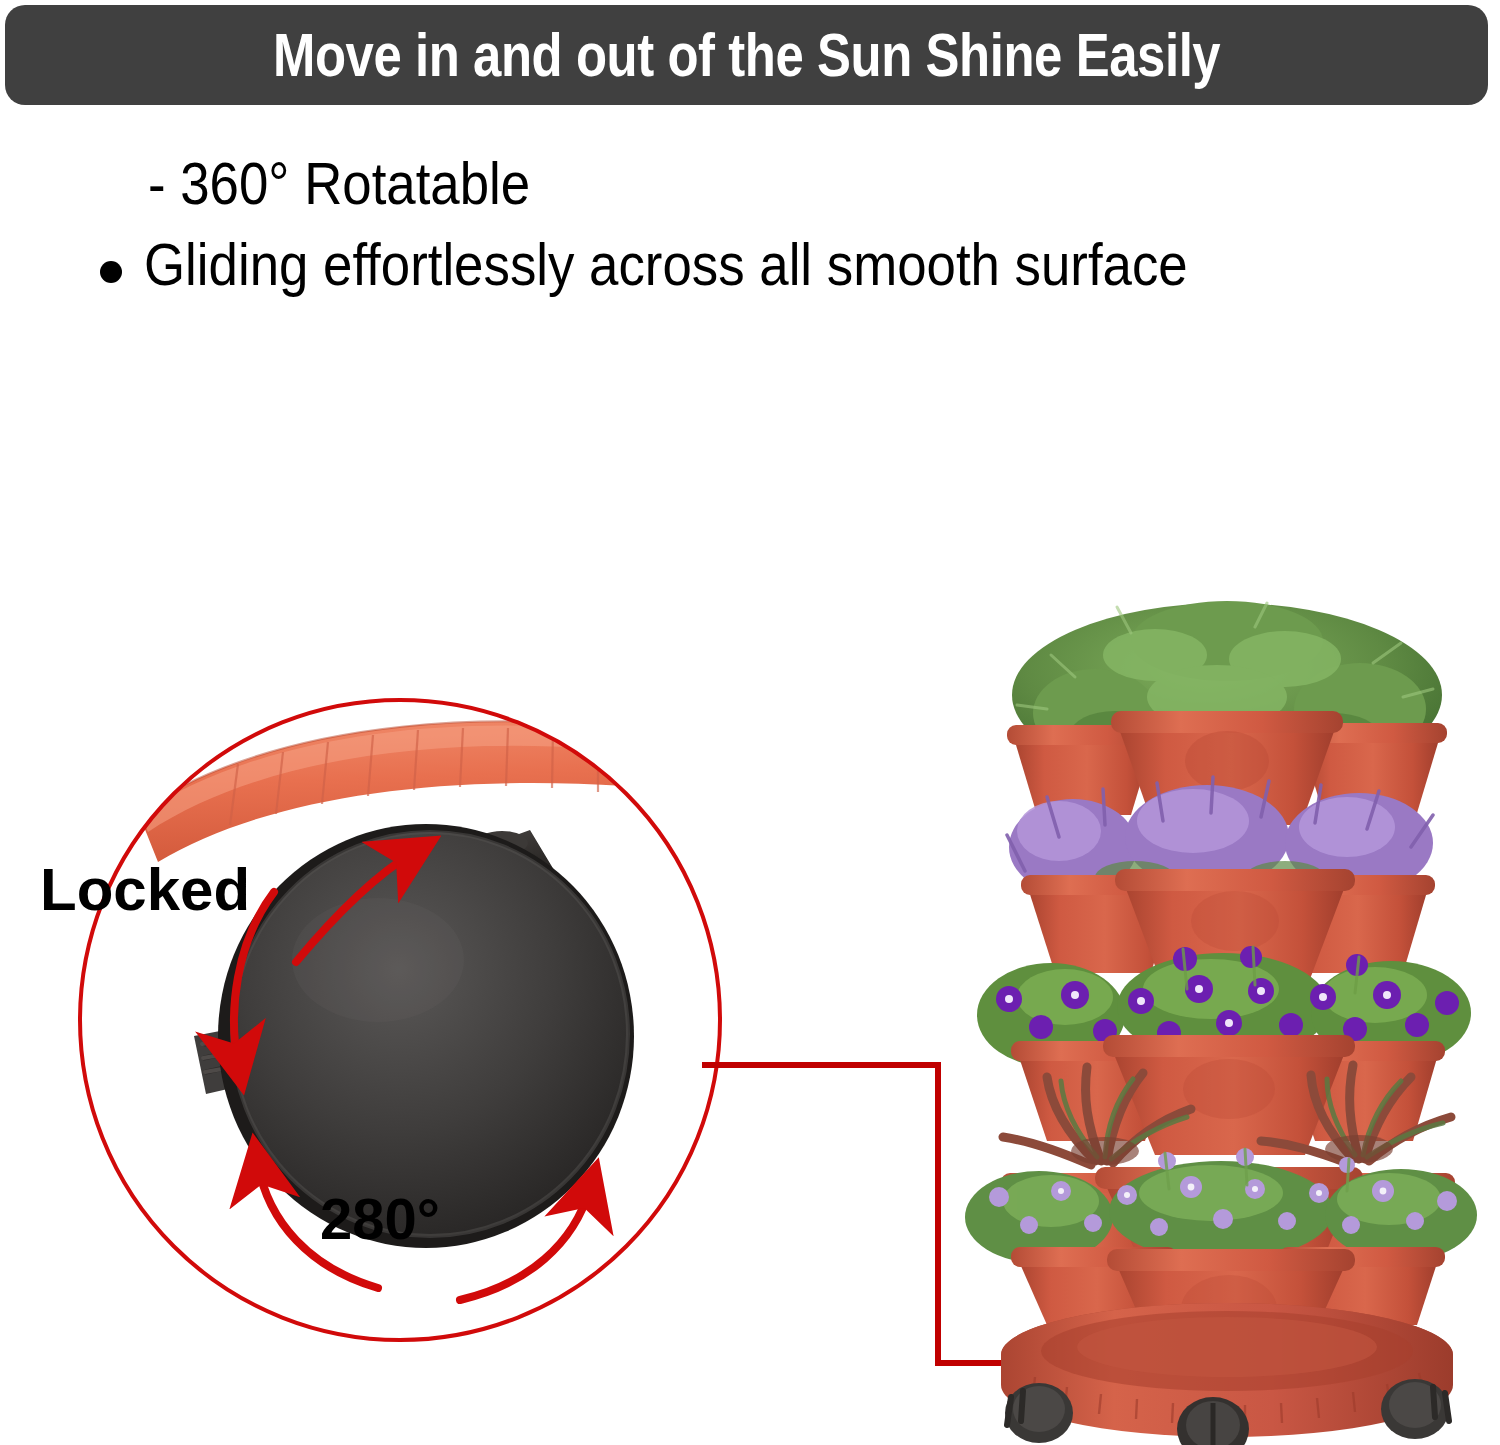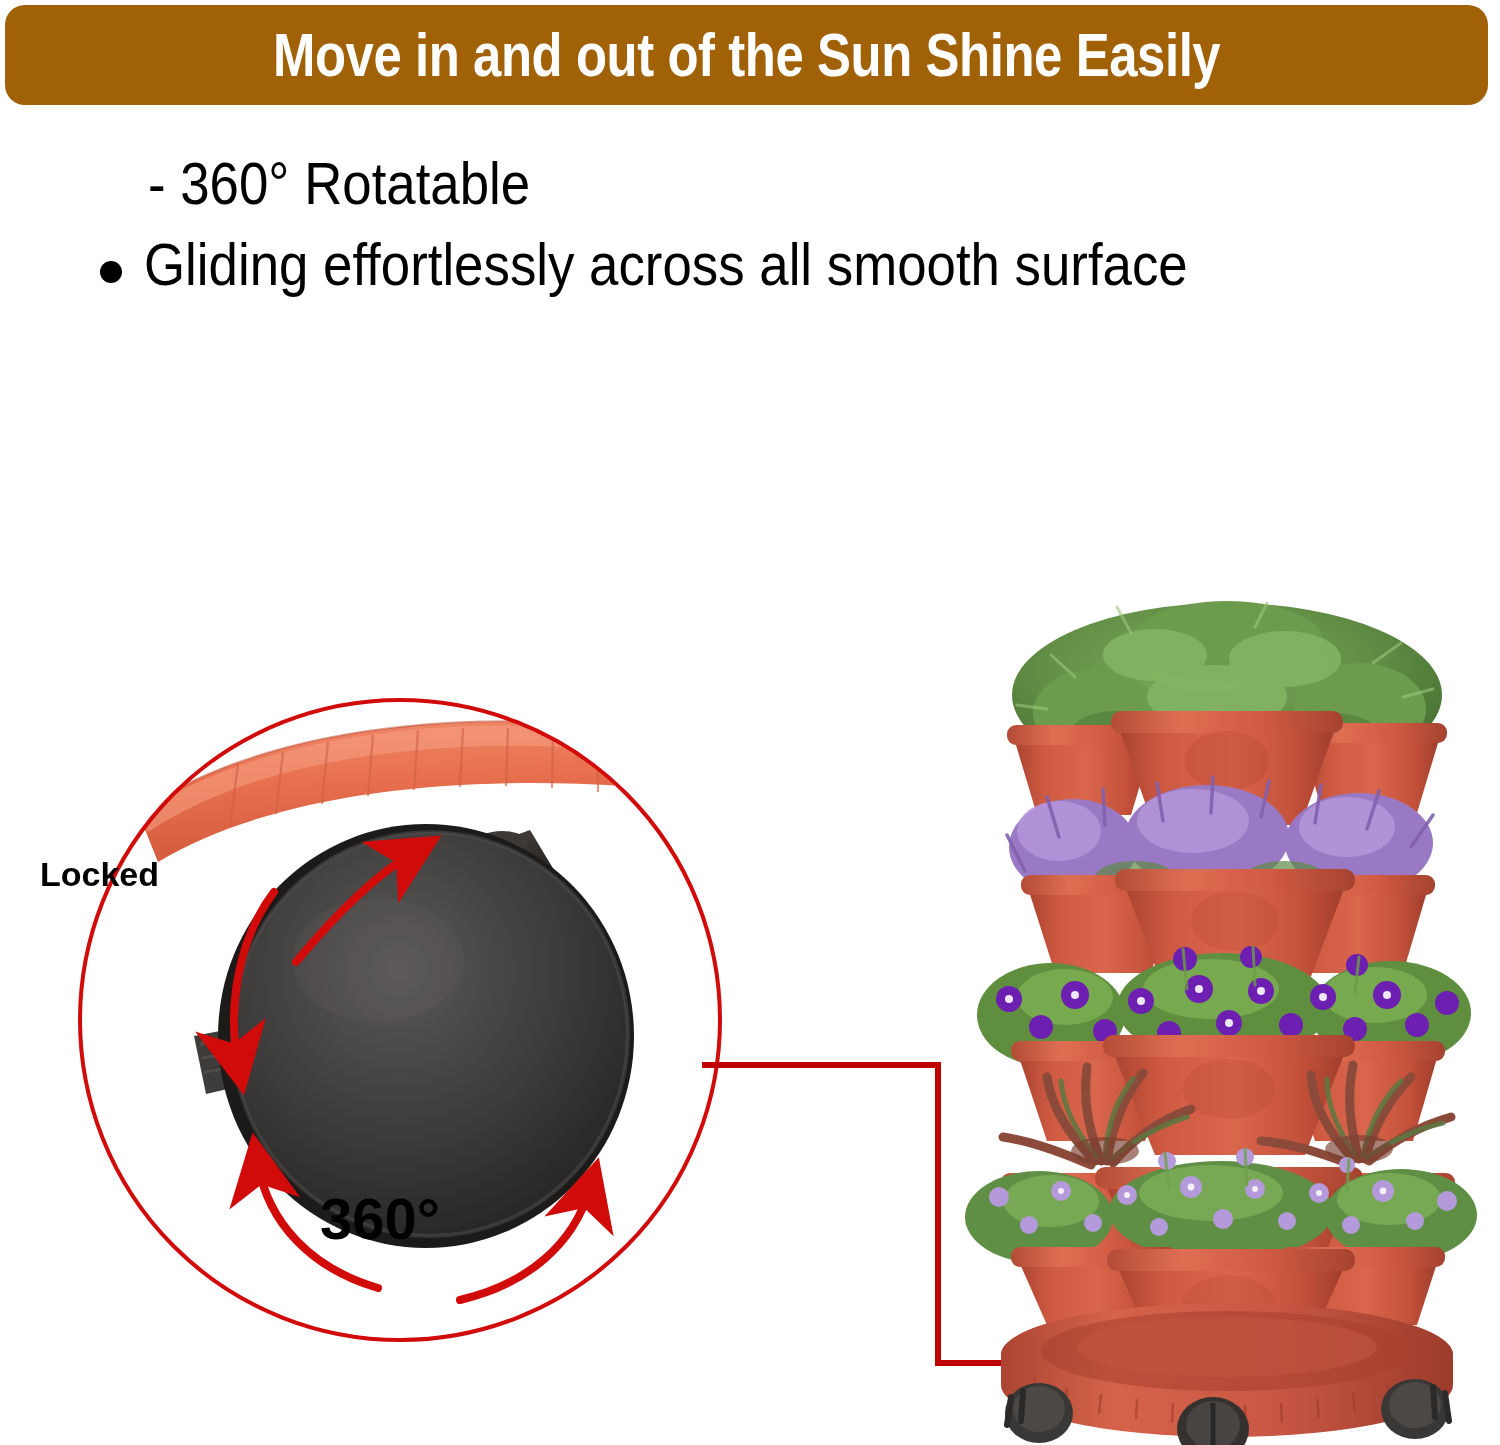--- a/index.html
+++ b/index.html
@@ -6,21 +6,21 @@
   body{
     width:1500px;height:1445px;
     background:#ffffff;
     font-family:"Liberation Sans", sans-serif;
     overflow:hidden;
     position:relative;
   }
   
   #banner{
     position:absolute;left:5px;top:5px;width:1483px;height:100px;
-    background:#a16207;border-radius:20px;
+    background:#404040;border-radius:20px;
     display:flex;align-items:center;justify-content:center;
   }
   #banner-title{
     color:#ffffff;
     font-size:62px;
     font-weight:bold;
     letter-spacing:-0.5px;
     transform:scaleX(0.82);
     transform-origin:center;
     white-space:nowrap;
@@ -43,21 +43,21 @@
     line-height:1.05;
   }
   
   #caster-detail{
     position:absolute;left:78px;top:692px;width:648px;height:655px;
   }
   #caster-detail svg{position:absolute;left:0;top:0;}
   .callout-label{
     position:absolute;font-weight:bold;color:#000;white-space:nowrap;
   }
-  #locked-label{left:40px;top:855px;font-size:34px;}
+  #locked-label{left:40px;top:855px;font-size:60px;}
   #deg-label{left:320px;top:1185px;font-size:58px;}
   
   #connector{position:absolute;left:690px;top:1040px;width:360px;height:360px;}
   
   #planter{
     position:absolute;left:955px;top:585px;width:545px;height:860px;
   }
   #planter svg{position:absolute;left:0;top:0;}
 </style>
 </head>
@@ -183,21 +183,21 @@
 
     <path d="M 196,200 C 158,250 150,320 160,372" fill="none" stroke="#d10a0a" stroke-width="8" stroke-linecap="round" marker-end="url(#ah)"></path>
 
     <path d="M 300,596 C 232,576 190,530 180,472" fill="none" stroke="#d10a0a" stroke-width="8" stroke-linecap="round" marker-end="url(#ah)"></path>
 
     <path d="M 382,608 C 450,592 496,552 512,496" fill="none" stroke="#d10a0a" stroke-width="8" stroke-linecap="round" marker-end="url(#ah)"></path>
   </svg>
 </div>
 
 <div class="callout-label" id="locked-label">Locked</div>
-<div class="callout-label" id="deg-label">360°</div>
+<div class="callout-label" id="deg-label">280°</div>
 
 <div id="connector">
   <svg width="360" height="360" viewBox="0 0 360 360">
     <path d="M 12,25 L 248,25 L 248,323 L 322,323" fill="none" stroke="#c00000" stroke-width="6" stroke-linejoin="miter"></path>
     <circle cx="330" cy="323" r="17" fill="#ee1111"></circle>
   </svg>
 </div>
 
 <div id="planter">
   <svg width="545" height="860" viewBox="0 0 545 860">

